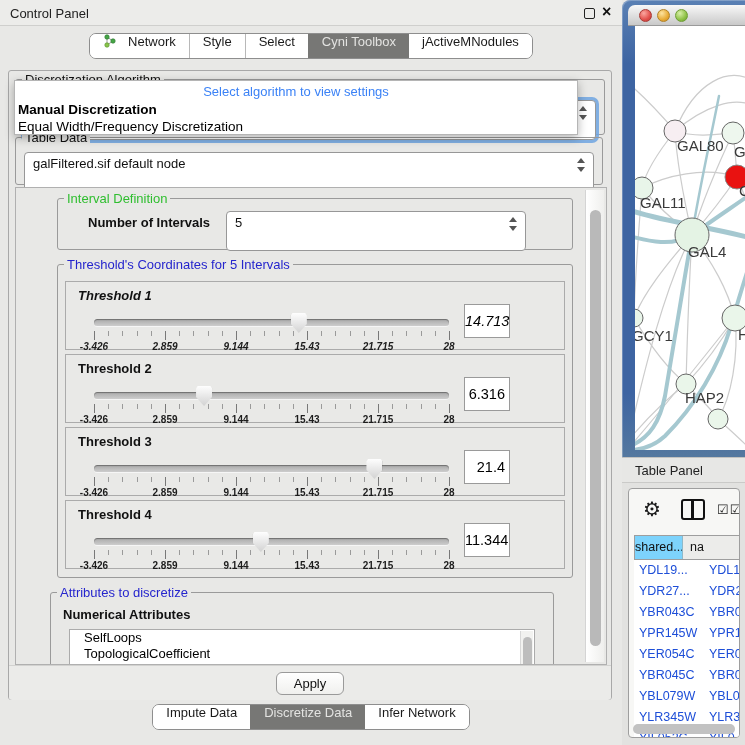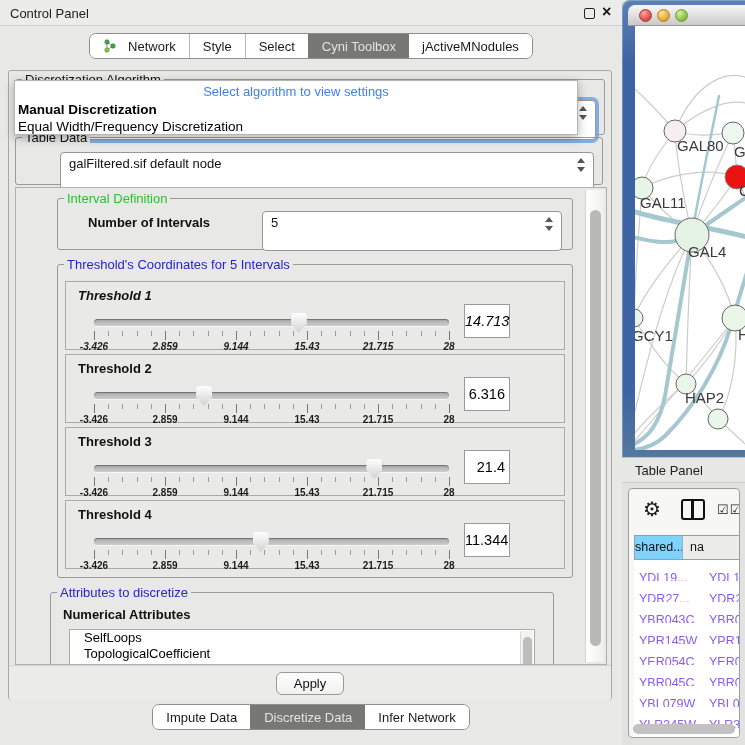--- a/index.html
+++ b/index.html
@@ -11,38 +11,38 @@
   .titlebar { position: absolute; left: 0; top: 0; width: 622px; height: 26px;
               background: #ececea; border-bottom: 1px solid #cfcfcd; }
   .titlebar .tb-title { position: absolute; left: 10px; top: 6px; font-size: 13px; color: #222; }
   .float-btn { position: absolute; left: 584px; top: 8px; width: 11px; height: 11px;
                border: 1.6px solid #222; border-radius: 2px; }
   .close-btn { position: absolute; left: 602px; top: 3px; font-size: 16px; font-weight: bold; color: #111; }
 
   .tabs-row { position: absolute; left: 0; top: 33px; width: 622px; display: flex; justify-content: center; }
   .tab-group { display: inline-flex; background: #fff; border: 1px solid #8e8e8e;
                border-radius: 7px; overflow: hidden; height: 26px; }
-  .tab { display: flex; align-items: center; gap: 11px; padding: 0 13px; font-size: 13px;
+  .tab { display: flex; gap: 11px; padding: 0 13px; font-size: 13px;
          color: #1a1a1a; border-left: 1px solid #b8b8b8; background: #fff; white-space: nowrap; }
   .tab:first-child { border-left: none; }
   .tab.selected { background: #777775; color: #e3e3e1; border-left-color: #777775; }
   .tab.selected + .tab { border-left: none; }
 
   .main-panel { position: absolute; left: 8px; top: 70px; width: 604px; height: 630px;
                 background: #e8e8e6; border: 1px solid #a8a8a8; border-radius: 3px; }
 
   .group { position: absolute; border: 1px solid #9a9a9a; border-radius: 3px; }
   .legend { position: absolute; top: -8px; left: 6px; background: #e8e8e6; padding: 0 3px;
             font-size: 13px; line-height: 15px; white-space: nowrap; }
   .legend.green { color: #2fbe2f; }
   .legend.blue { color: #2525cd; }
 
   .algo-group { left: 6px; top: 8px; right: 6px; height: 56px; }
   .combo { position: relative; background: #fff; border: 1px solid #979797; border-radius: 4px;
-           height: 40px; line-height: 22px; padding-left: 8px; font-size: 13px; color: #111; margin-left: 36px; }
+           height: 40px; line-height: 22px; padding-left: 8px; font-size: 13px; color: #111; }
   .combo .spin { position: absolute; right: 7px; top: 4px; width: 9px; height: 16px; }
   .spin i { position: absolute; left: 0; width: 0; height: 0; border-left: 4.5px solid transparent;
             border-right: 4.5px solid transparent; }
   .spin .up { top: 1px; border-bottom: 5px solid #555; }
   .spin .dn { bottom: 1px; border-top: 5px solid #555; }
   .algo-combo { position: absolute; left: 8px; right: 8px; top: 20px;
                 box-shadow: 0 0 0 3px rgba(110,165,225,.85); }
 
   .popup { position: absolute; left: 14px; top: 80px; width: 564px; height: 55px; z-index: 40;
            background: #fff; border: 1px solid #b5b5b5;
@@ -132,21 +132,21 @@
   .cols-icon { position: absolute; left: 52px; top: 10px; width: 24px; height: 21px;
                border: 2.5px solid #111; border-radius: 3px; }
   .cols-icon::after { content: ""; position: absolute; left: 8px; top: 0; bottom: 0; width: 2.5px; background: #111; }
   .checks { position: absolute; left: 88px; top: 13px; font-size: 13px; color: #222; letter-spacing: 1px; white-space: nowrap; }
   .grid { position: absolute; left: 5px; top: 46px; right: -40px; bottom: 0; }
   .grid-header { display: flex; height: 25px; border: 1px solid #9e9e9e; }
   .gh-cell { font-size: 12.5px; line-height: 23px; color: #111; overflow: hidden; white-space: nowrap; }
   .gh-cell.c1 { width: 48px; background: #7dd3fc; text-align: center; border-right: 1px solid #8fb9c9; }
   .gh-cell.c2 { flex: 1; background: #ececea; padding-left: 7px; }
   .grid-row { display: flex; height: 21px; background: #fff; }
-  .gr-cell { font-size: 12.5px; line-height: 21px; color: #8b5cf6; overflow: hidden; white-space: nowrap; margin-top: 8px; }
+  .gr-cell { font-size: 12.5px; line-height: 21px; color: #1d4ed8; overflow: hidden; white-space: nowrap; }
   .gr-cell.c1 { width: 68px; padding-left: 5px; }
   .gr-cell.c2 { flex: 1; padding-left: 7px; }
   .hsb { position: absolute; left: 4px; right: 4px; bottom: 3px; height: 10px; z-index: 5; }
   .hsb .hthumb { height: 10px; width: 100%; background: #c2c2c2; border-radius: 5px; }
 
   .net-tab-icon { width: 14px; height: 14px; display: inline-block; }
 </style>
 </head>
 <body>
 

